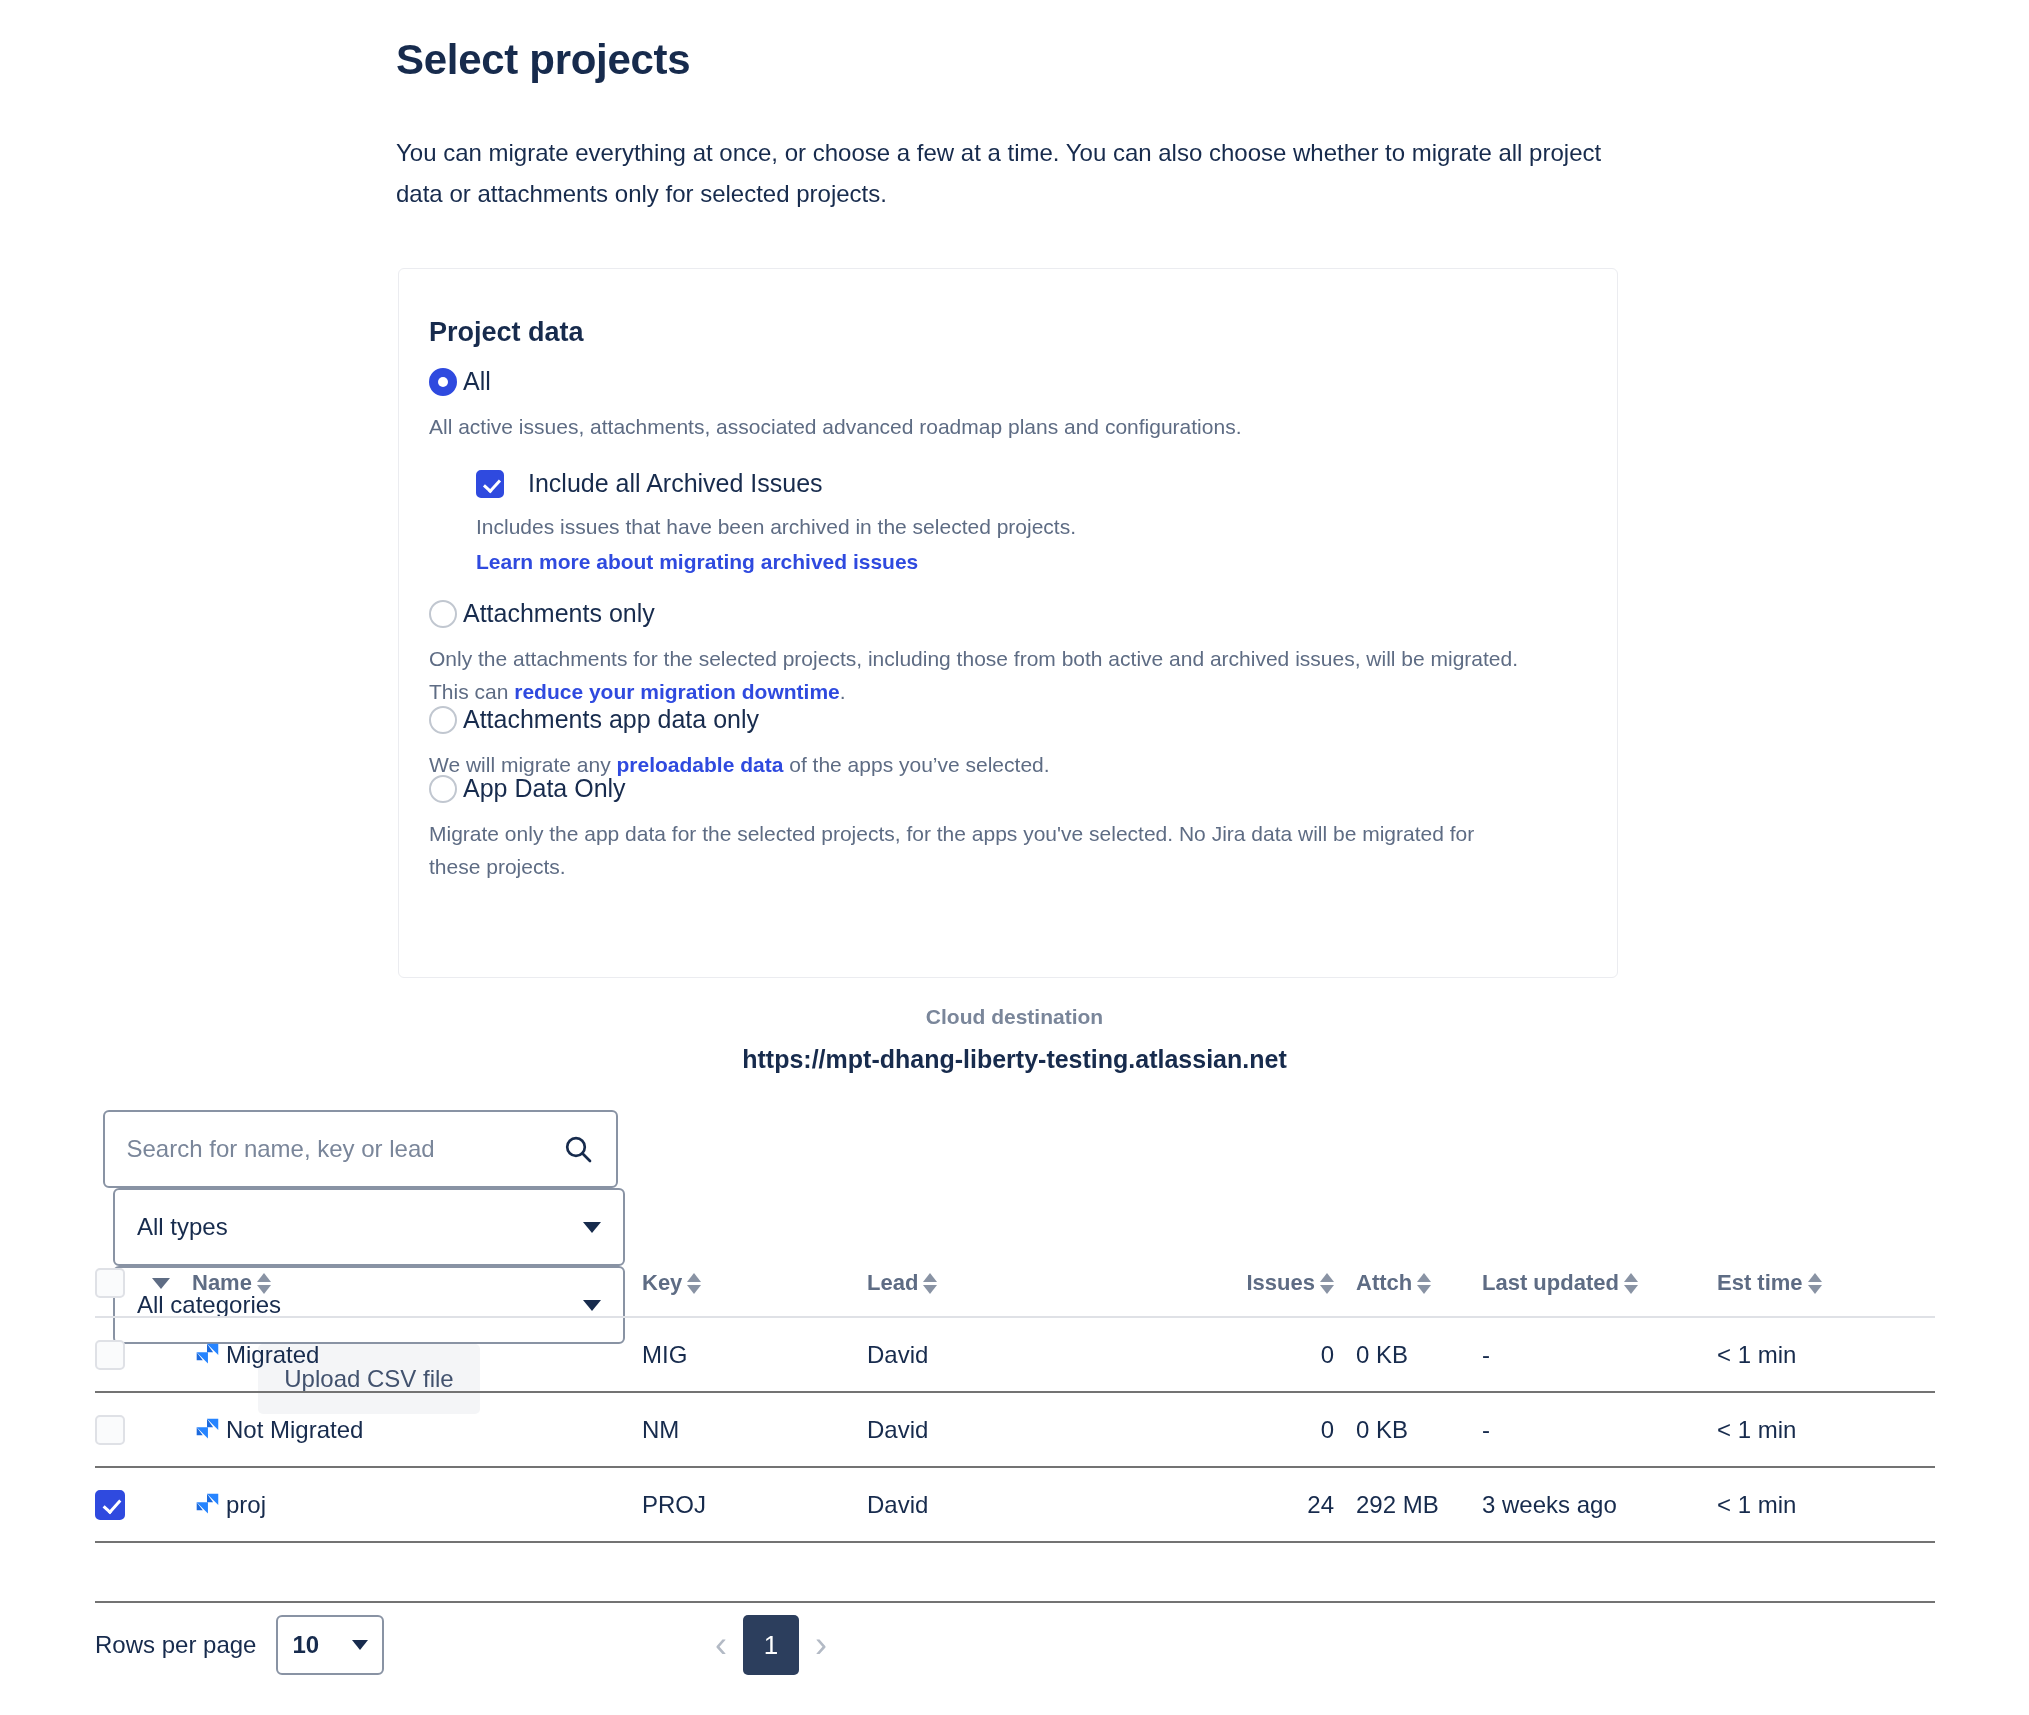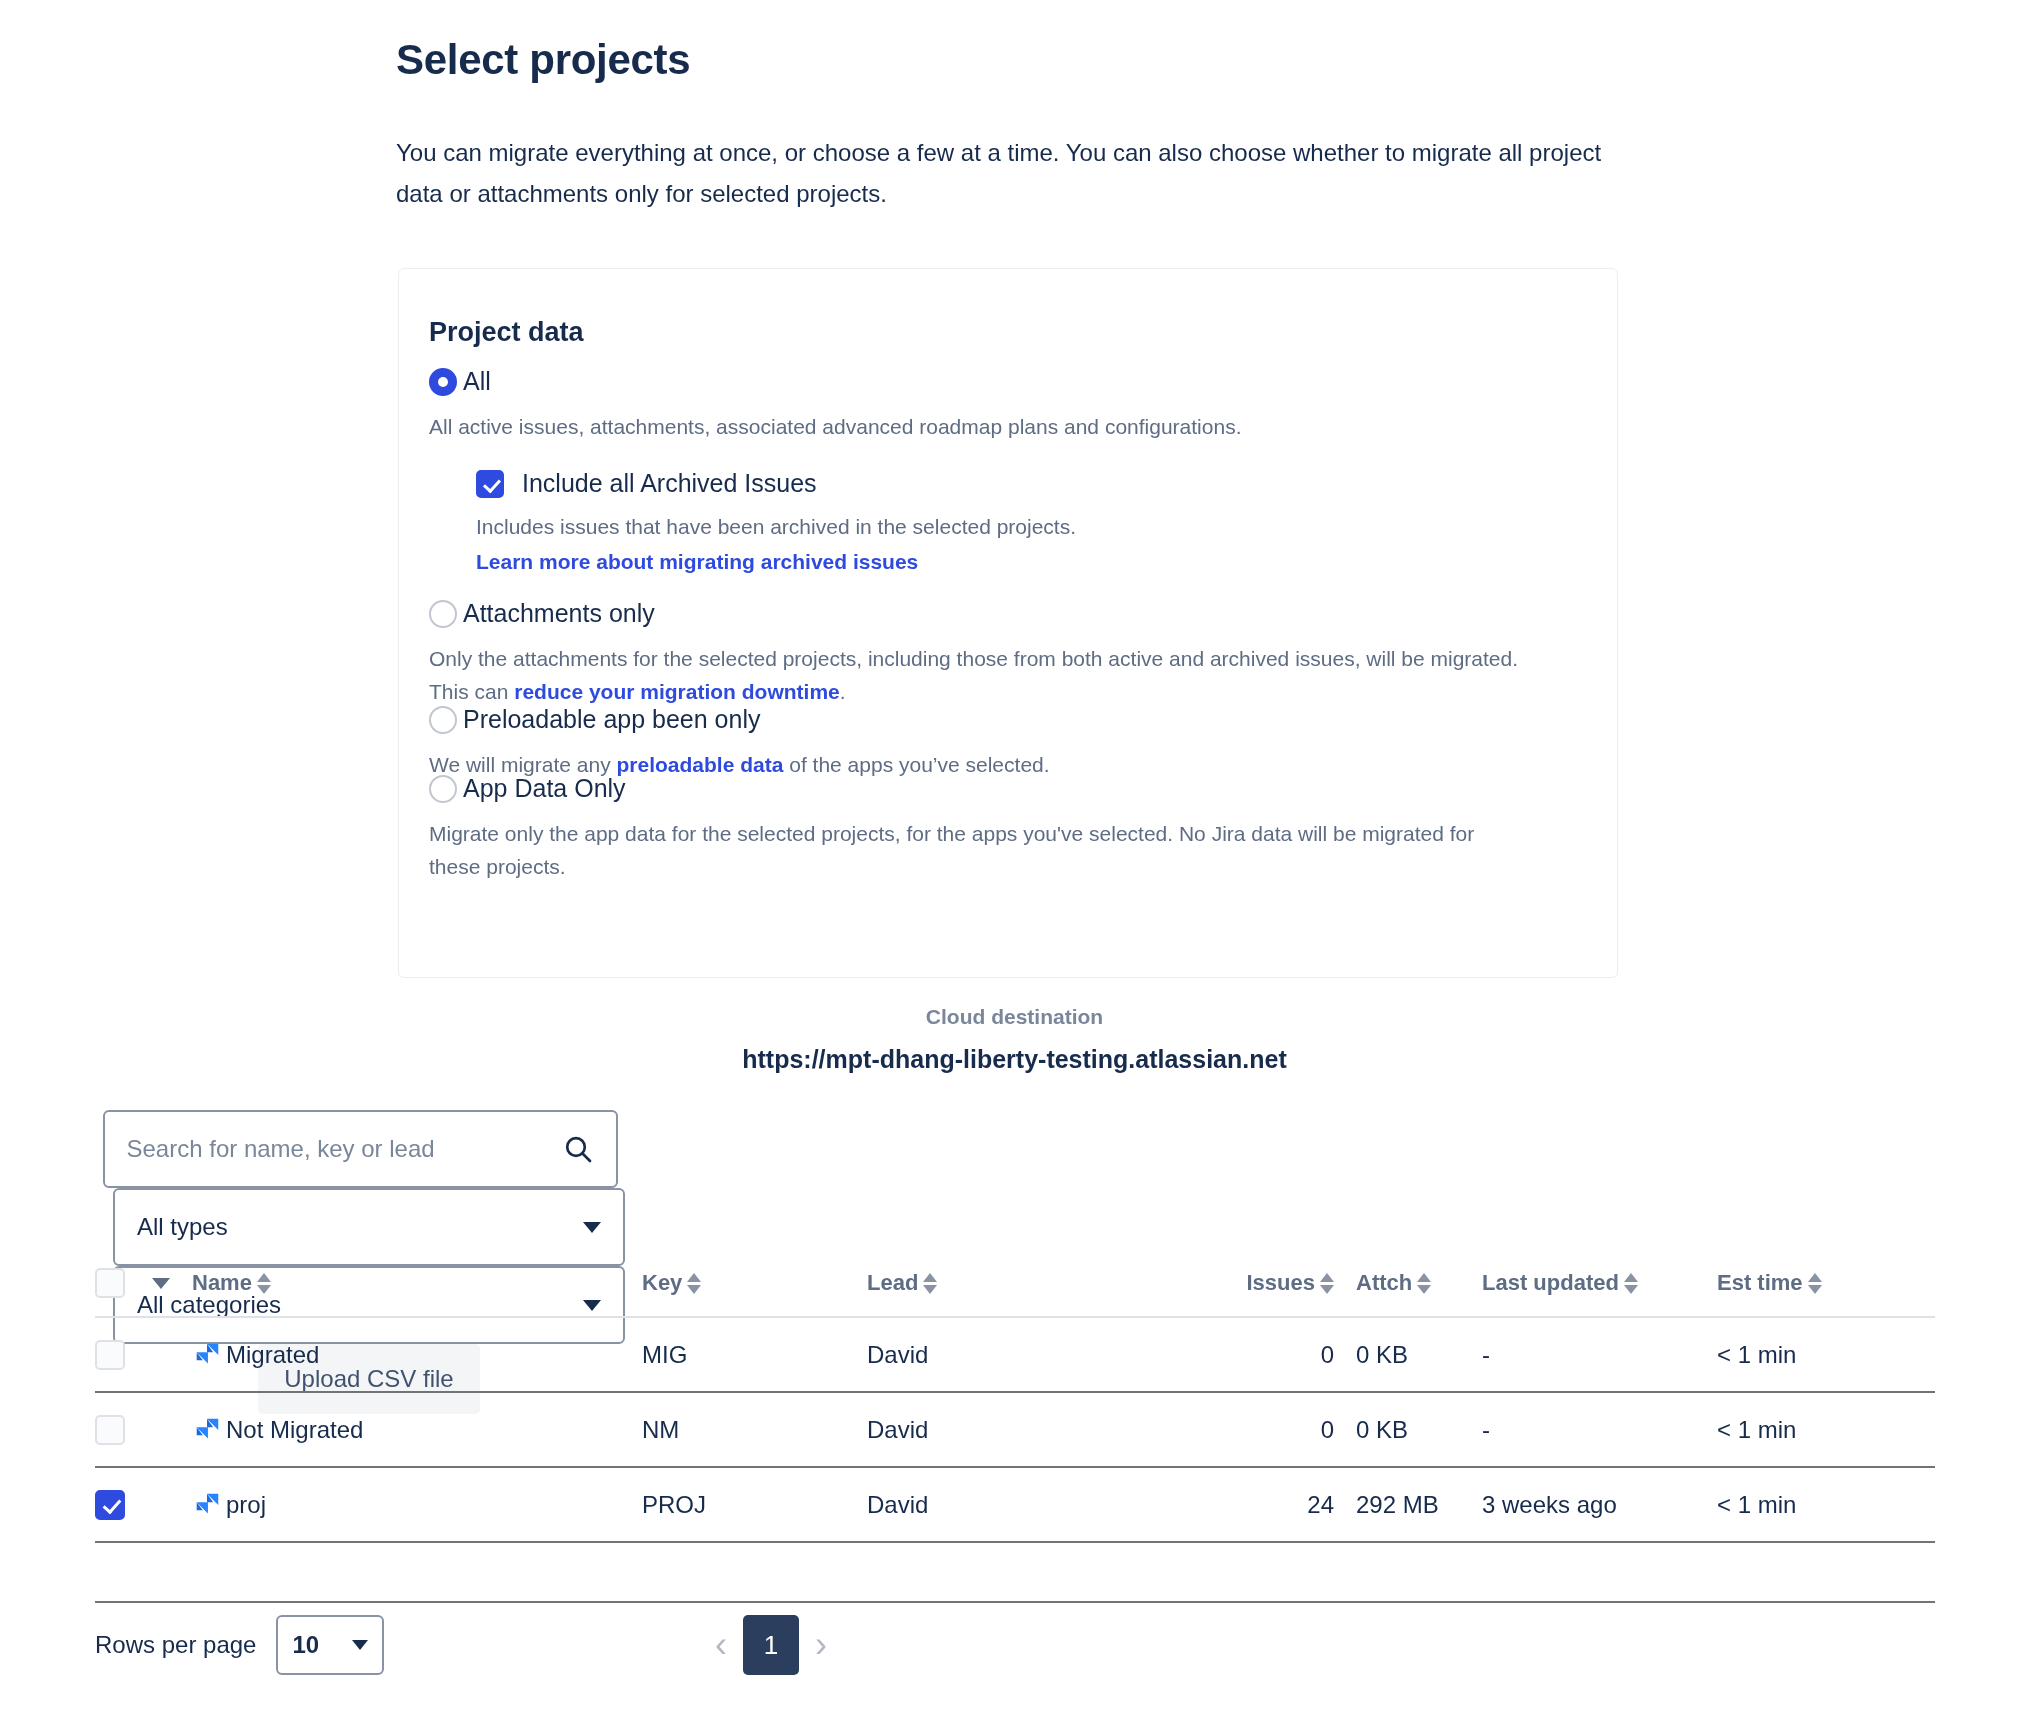--- a/index.html
+++ b/index.html
@@ -53,21 +53,21 @@
   .opt-label { font-size: 25px; color: #172B4D; }
 
   .opt-desc {
     margin-top: 14px; font-size: 21px; line-height: 33px;
     color: #5E6C84; width: 1100px;
   }
   .lnk { color: #2F4ADF; font-weight: 600; text-decoration: none; cursor: pointer; margin-top: 32px; }
 
   
   .sub { margin-top: 26px; margin-left: 47px; }
-  .sub-head { display: flex; align-items: center; gap: 18px; }
+  .sub-head { display: flex; align-items: center; gap: 24px; }
   .cbox {
     width: 28px; height: 28px; border-radius: 5px;
     background: #2F4ADF; border: 2px solid #2F4ADF;
     flex: 0 0 auto; position: relative;
   }
   .cbox::after {
     content: ""; position: absolute; left: 9px; top: 4px;
     width: 7px; height: 13px; border: solid #fff;
     border-width: 0 3px 3px 0; transform: rotate(42deg);
   }
@@ -210,21 +210,21 @@
       <div class="opt-head">
         <span class="radio"></span>
         <span class="opt-label">Attachments only</span>
       </div>
       <div class="opt-desc"><span>Only the attachments for the selected projects, including those from both active and archived issues, will be migrated. This can </span><a class="lnk">reduce your migration downtime</a><span>.</span></div>
     </div>
 
     <div class="opt" style="top:436px;">
       <div class="opt-head">
         <span class="radio"></span>
-        <span class="opt-label">Preloadable app been only</span>
+        <span class="opt-label">Attachments app data only</span>
       </div>
       <div class="opt-desc"><span>We will migrate any </span><a class="lnk">preloadable data</a><span> of the apps you’ve selected.</span></div>
     </div>
 
     <div class="opt" style="top:505px;">
       <div class="opt-head">
         <span class="radio"></span>
         <span class="opt-label">App Data Only</span>
       </div>
       <div class="opt-desc">Migrate only the app data for the selected projects, for the apps you've selected. No Jira data will be migrated for these projects.</div>

